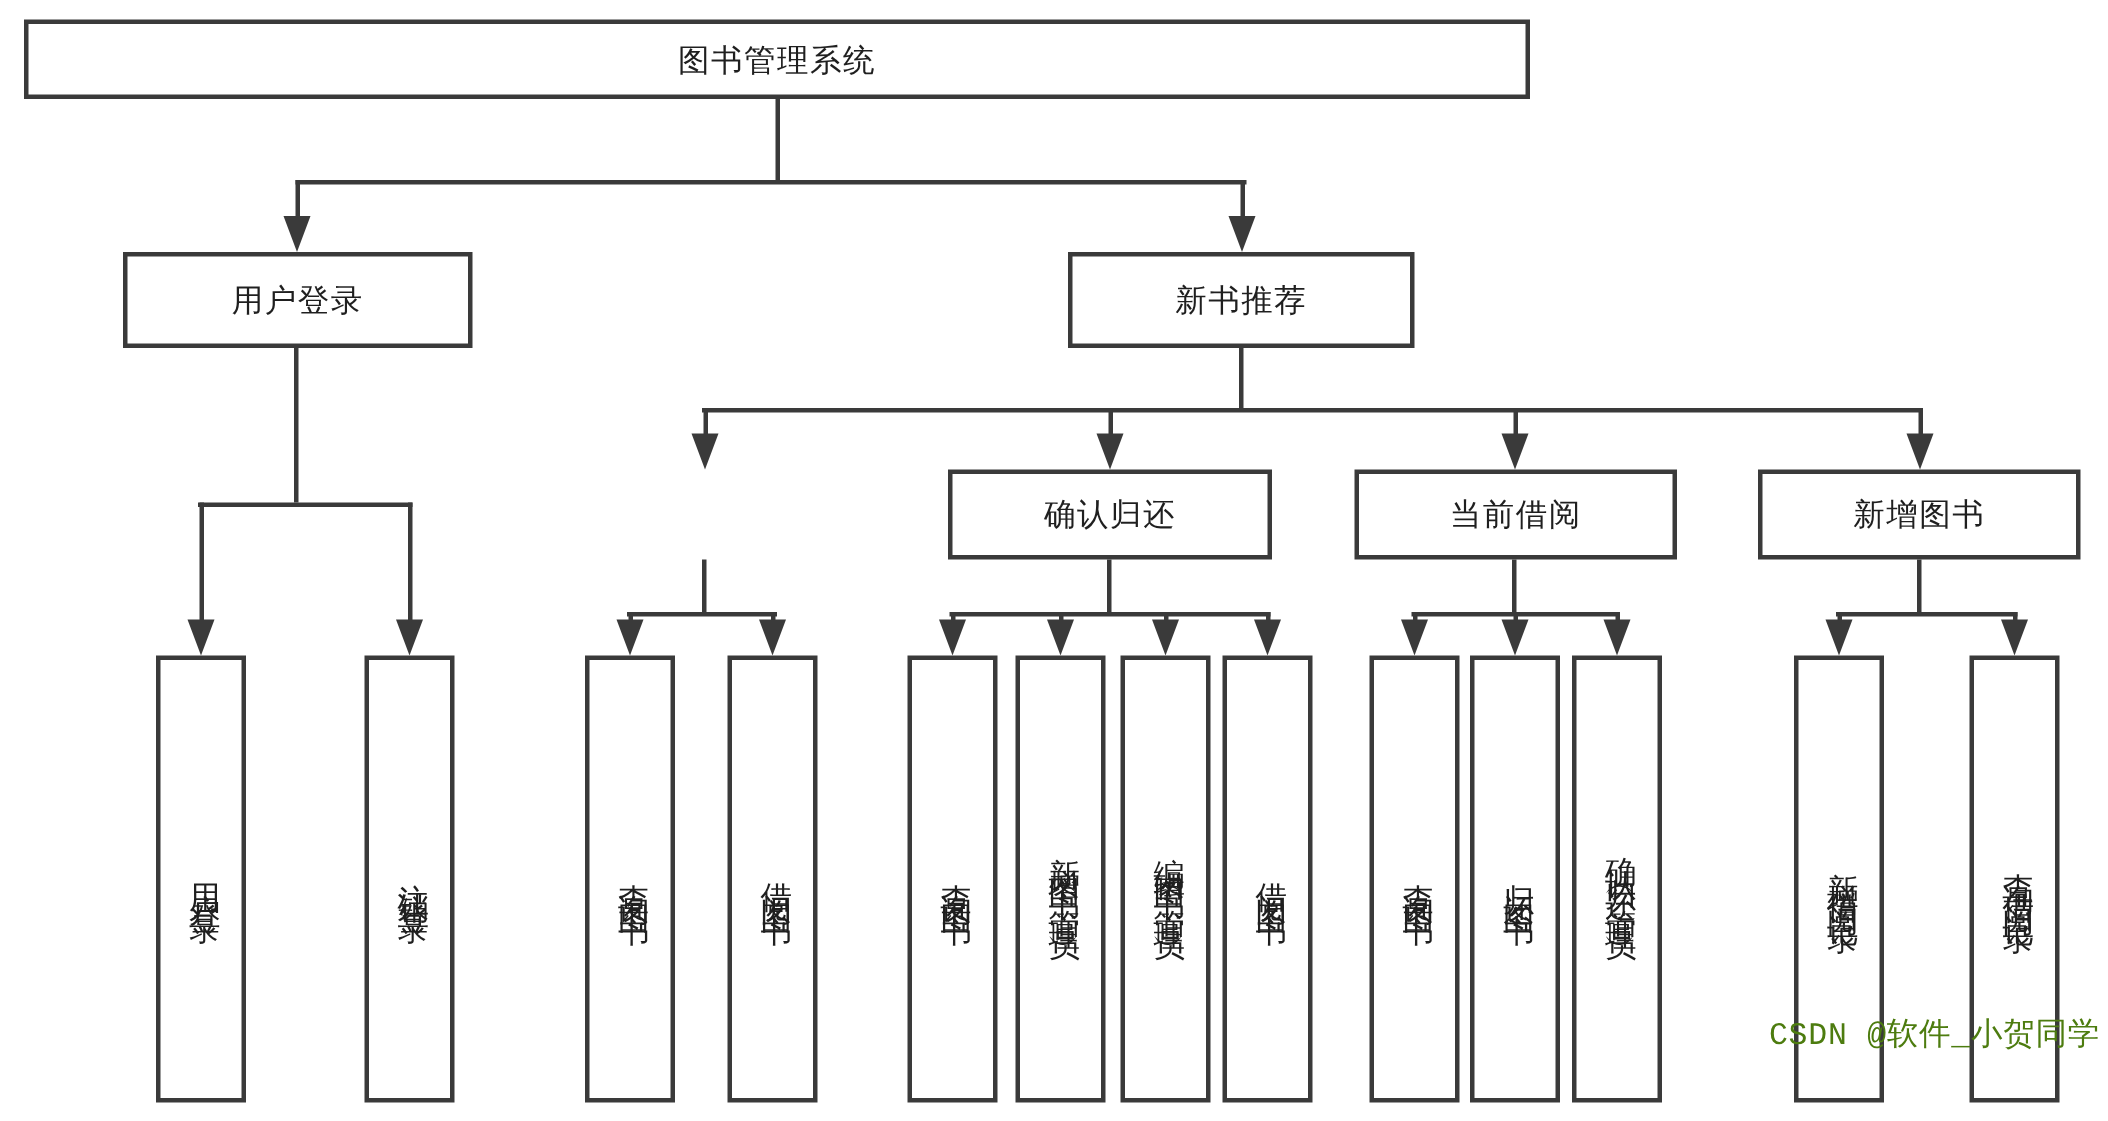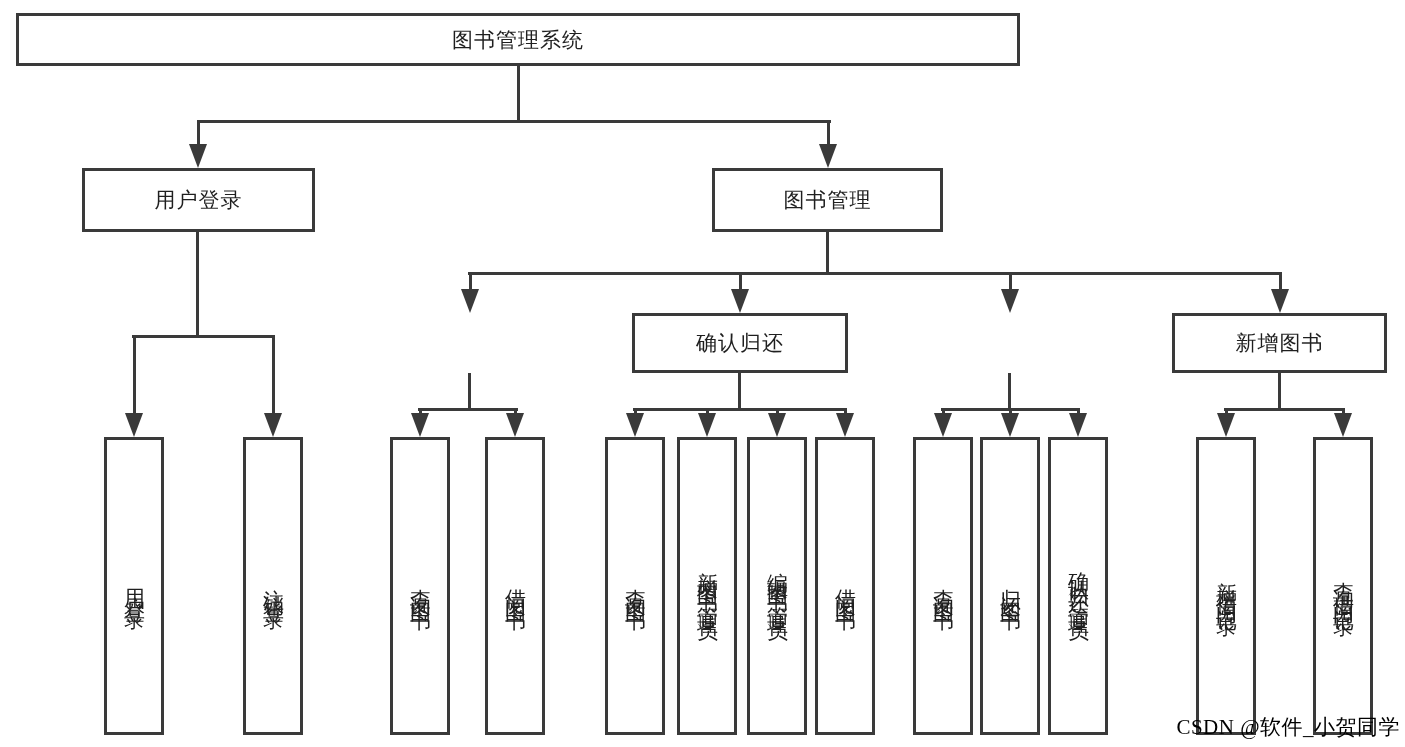--- a/index.html
+++ b/index.html
@@ -1,20 +1,20 @@
 <!DOCTYPE html>
 <html><head>
 <meta charset="utf-8">
 <style>
   html,body{margin:0;padding:0;background:#ffffff;}
   .stage{
     position:relative;
     width:1405px;height:747px;
     background:#ffffff;
-    font-family:Liberation Serif, serif;
+    font-family:Liberation Mono, monospace;
     color:#1f1f1f;
     overflow:hidden;
   }
   .node{
     position:absolute;
     background:#ffffff;
     border:3px solid #3a3a3a;
     box-sizing:border-box;
     display:flex;
     align-items:center;
@@ -48,45 +48,48 @@
   .ahead{
     position:absolute;
     width:0;height:0;
     border-left:9px solid transparent;
     border-right:9px solid transparent;
     border-top:24px solid #3a3a3a;
   }
   .watermark{
     position:absolute;
     right:5px;
-    top:713px;
+    top:675px;
     font-size:21px;
-    color:#000000;
+    color:#4d7c0f;
     letter-spacing:0.5px;
     white-space:nowrap;
   }
 </style>
 </head>
 <body>
 
 <div class="stage">
 
   <div class="node" style="left:16px;top:13px;width:1004px;height:53px;">
     <span>图书管理系统</span>
   </div>
 
   <div class="node" style="left:82px;top:168px;width:233px;height:64px;">
     <span>用户登录</span>
   </div>
   <div class="node" style="left:712px;top:168px;width:231px;height:64px;">
-    <span>图书管理</span>
+    <span>新书推荐</span>
   </div>
 
   <div class="node" style="left:632px;top:313px;width:216px;height:60px;">
     <span>确认归还</span>
+  </div>
+  <div class="node" style="left:903px;top:313px;width:215px;height:60px;">
+    <span>当前借阅</span>
   </div>
   <div class="node" style="left:1172px;top:313px;width:215px;height:60px;">
     <span>新增图书</span>
   </div>
 
   <div class="leaf" style="left:104px;">
       <span>用户登录</span>
     </div>
   <div class="leaf" style="left:243px;">
       <span>注销登录</span>

